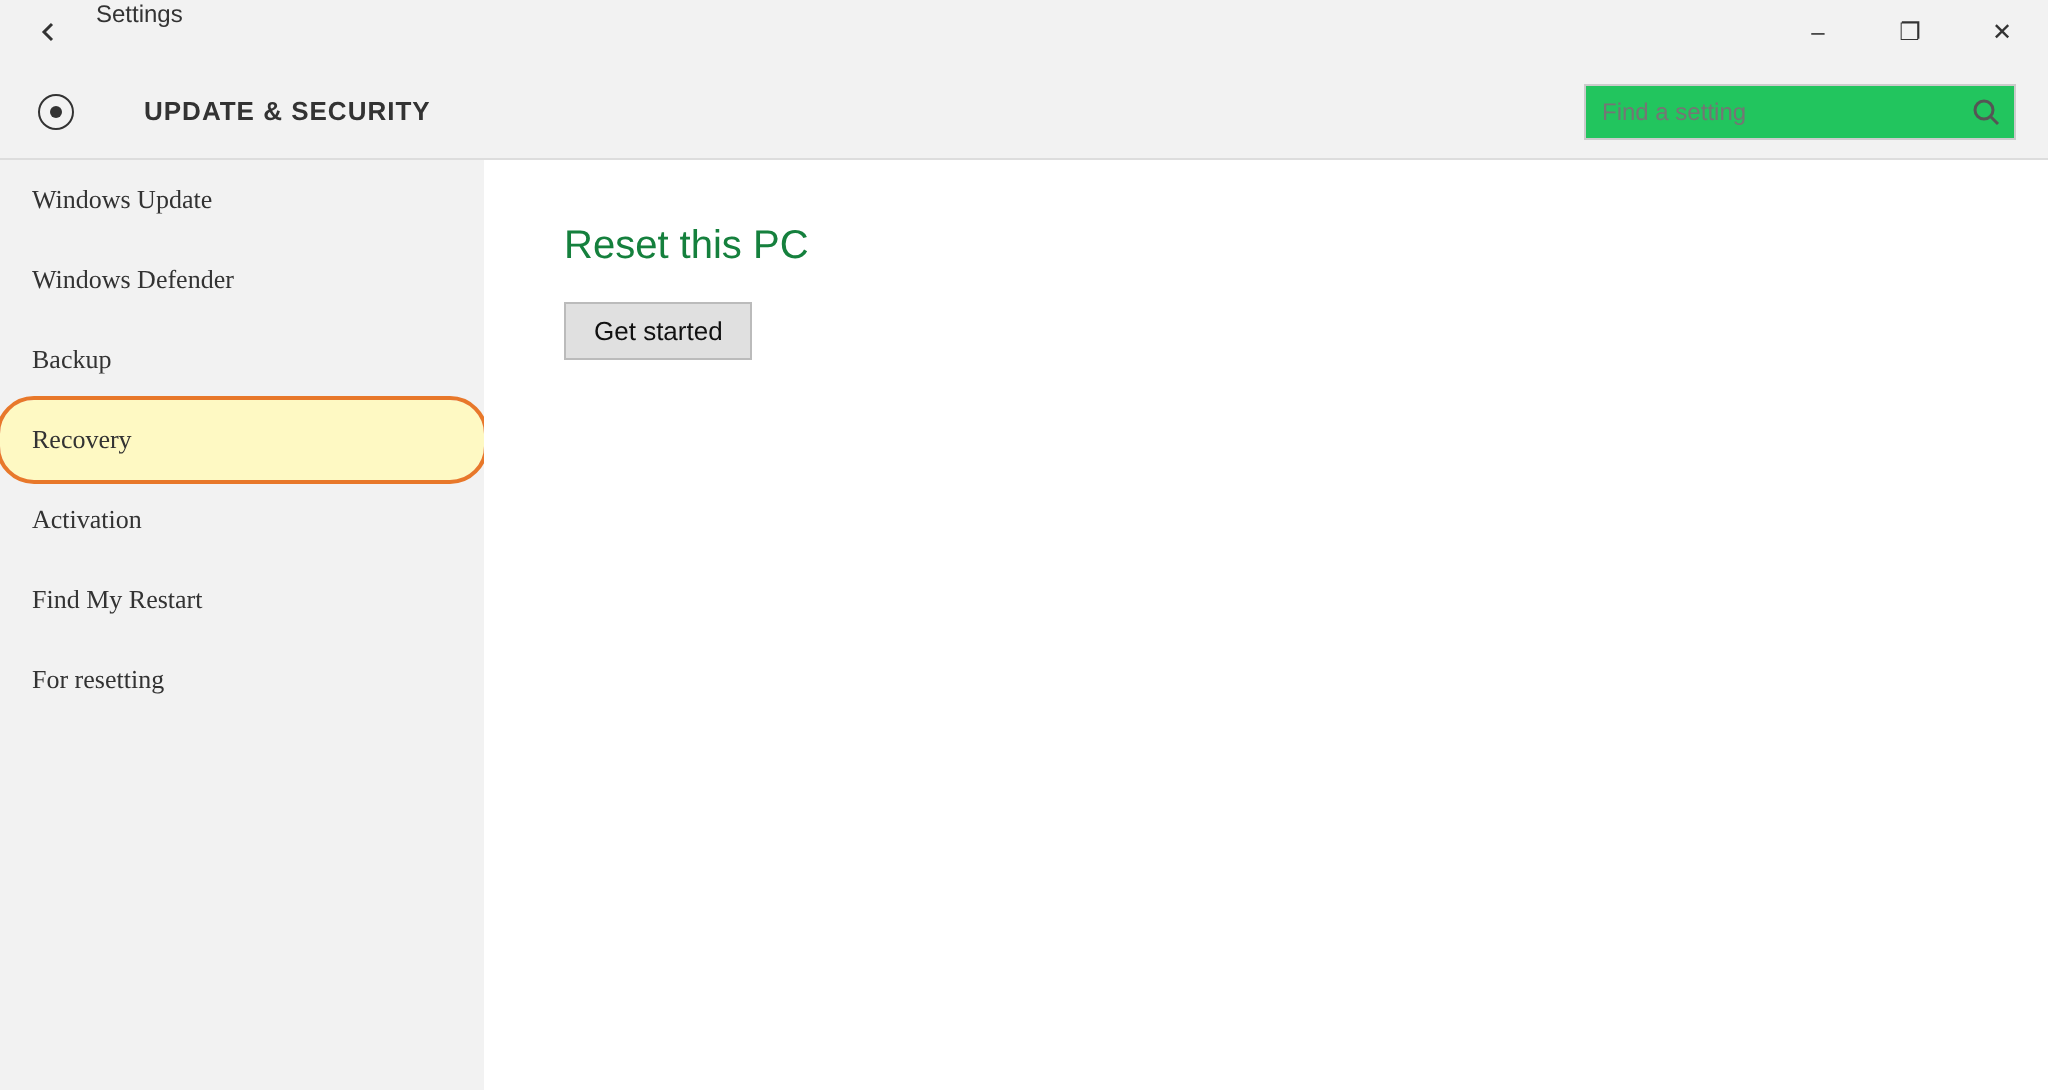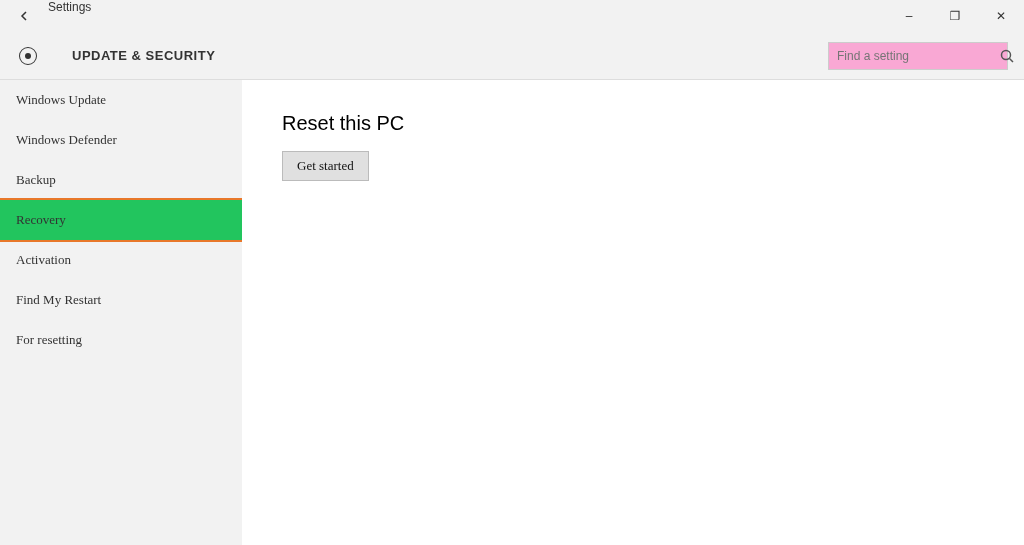--- a/index.html
+++ b/index.html
@@ -75,24 +75,24 @@
       font-weight: 600;
       color: #333;
       letter-spacing: 0.5px;
       text-transform: uppercase;
       margin-left: 20px;
     }
     .header-search {
       margin-left: auto;
       display: flex;
       align-items: center;
-      background: #f9a8d4;
+      background: #22c55e;
       border: 1px solid #ccc;
       height: 28px;
-      width: 180px;
+      width: 216px;
     }
     .header-search input {
       border: none;
       outline: none;
       background: transparent;
       padding: 0 8px;
       font-size: 12px;
       width: 190px;
       color: #555;
     }
@@ -123,57 +123,58 @@
     .sidebar-item {
       height: 40px;
       display: flex;
       align-items: center;
       padding: 0 16px;
       font-size: 13px;
       color: #333;
       cursor: pointer;
     }
     .sidebar-item.active {
-      background: #22c55e;
+      background: #fef9c3;
       outline: 2px solid #e8782a;
+      border-radius: 17px;
     }
 
     
     .content {
       flex: 1;
       background: white;
       padding: 32px 40px;
       overflow-y: auto;
     }
 
     .section {
       margin-bottom: 40px;
     }
     .section-title {
       font-size: 20px;
       font-weight: 300;
-      color: #000000;
+      color: #15803d;
       margin-bottom: 16px;
     }
     .section-desc {
       font-size: 13px;
       color: #333;
       line-height: 1.5;
       margin-bottom: 16px;
       max-width: 440px;
     }
     .btn {
       display: inline-block;
       padding: 6px 14px;
       font-size: 13px;
       background: #e0e0e0;
       border: 1px solid #bbb;
       cursor: pointer;
       color: #111;
-      font-family: Liberation Serif, serif;
+      font-family: Liberation Sans, sans-serif;
     }
 
     .btn-highlighted {
       outline: 2px solid #e8782a;
       outline-offset: 1px;
     }
 
     
     .back-btn {
       width: 32px;

